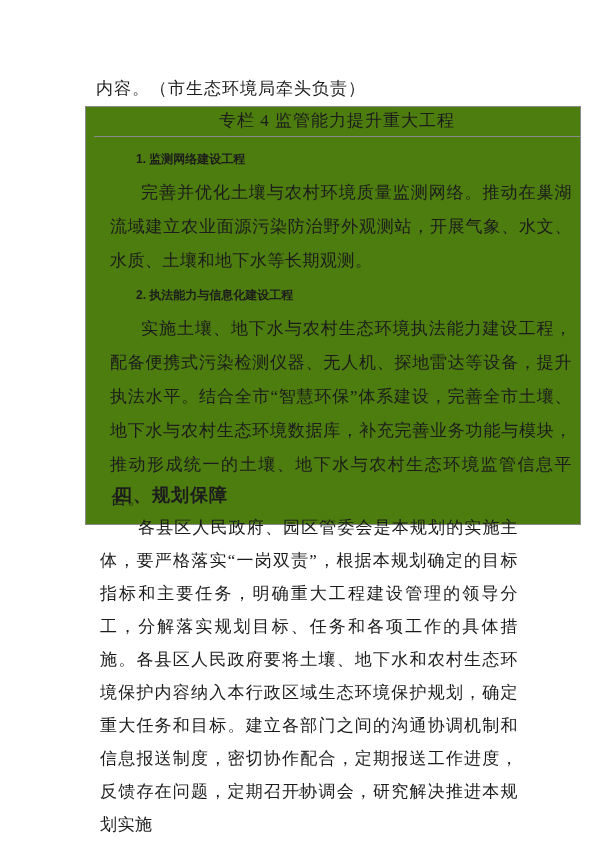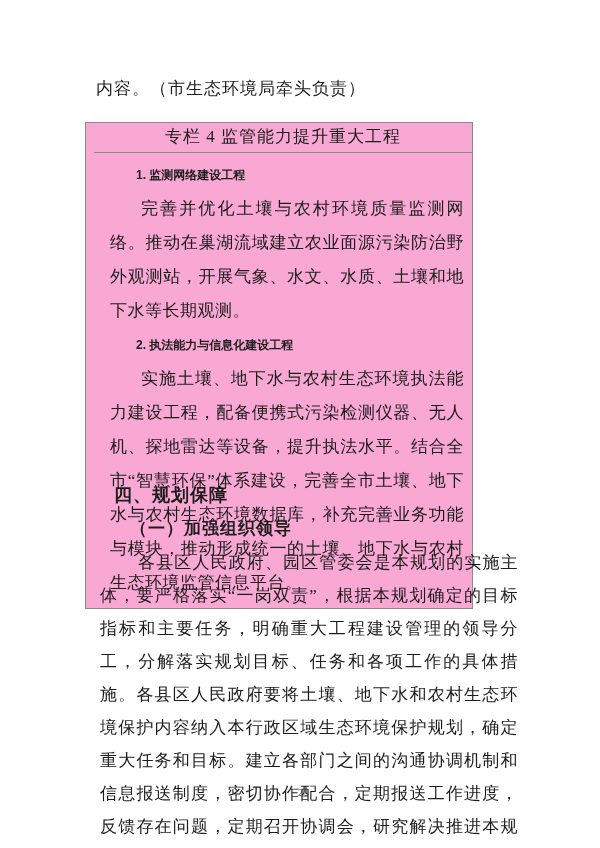--- a/index.html
+++ b/index.html
@@ -20,24 +20,24 @@
     left: 88px;
     width: 430px;
     margin: 0;
     font-size: 17px;
     line-height: 22px;
     letter-spacing: 1px;
   }
   .panel {
     position: absolute;
     left: 85px;
-    top: 122px;
-    width: 388px;
+    top: 106px;
+    width: 496px;
     border: 1px solid #8a8a8a;
-    background: #f9a8d4;
+    background: #4d7c0f;
   }
   .panel-title {
     border-bottom: 1px solid #8a8a8a;
     text-align: center;
     font-size: 17px;
     line-height: 20px;
     padding: 4px 0 5px 0;
     letter-spacing: 1px;
   }
   .panel-body {
@@ -112,19 +112,18 @@
     <div class="panel-body">
       <p class="panel-heading">1. 监测网络建设工程</p>
       <p class="panel-para">完善并优化土壤与农村环境质量监测网络。推动在巢湖流域建立农业面源污染防治野外观测站，开展气象、水文、水质、土壤和地下水等长期观测。</p>
       <p class="panel-heading">2. 执法能力与信息化建设工程</p>
       <p class="panel-para">实施土壤、地下水与农村生态环境执法能力建设工程，配备便携式污染检测仪器、无人机、探地雷达等设备，提升执法水平。结合全市“智慧环保”体系建设，完善全市土壤、地下水与农村生态环境数据库，补充完善业务功能与模块，推动形成统一的土壤、地下水与农村生态环境监管信息平台。</p>
     </div>
   </div>
 
   <div class="main">
     <h2 class="section-heading">四、规划保障</h2>
-    <h3 class="subsection-heading">（一）加强组织领导</h3>
     <p class="body-para">各县区人民政府、园区管委会是本规划的实施主体，要严格落实“一岗双责”，根据本规划确定的目标指标和主要任务，明确重大工程建设管理的领导分工，分解落实规划目标、任务和各项工作的具体措施。各县区人民政府要将土壤、地下水和农村生态环境保护内容纳入本行政区域生态环境保护规划，确定重大任务和目标。建立各部门之间的沟通协调机制和信息报送制度，密切协作配合，定期报送工作进度，反馈存在问题，定期召开协调会，研究解决推进本规划实施</p>
   </div>
 
   <div class="page-number">25</div>
 
 </div>
 
 </body></html>

